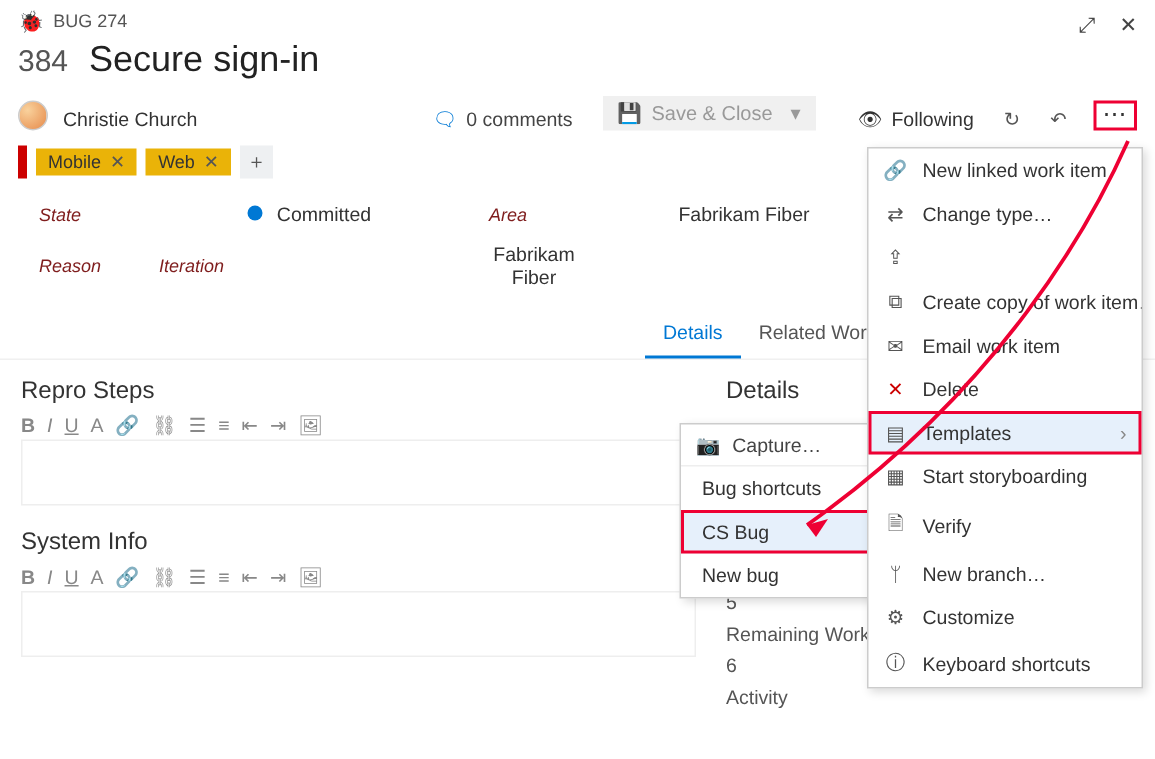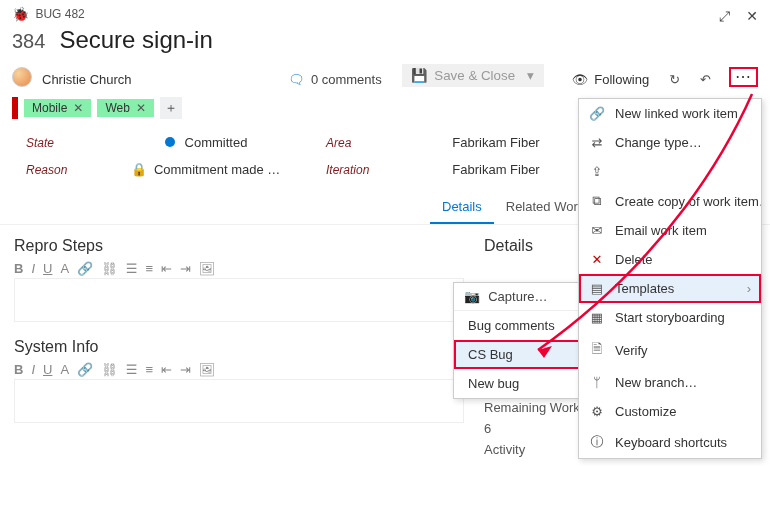--- a/index.html
+++ b/index.html
@@ -17,21 +17,21 @@
   .assignee { color: #333; }
   .comments { display: flex; align-items: center; gap: 6px; color: #444; margin-left: auto; margin-right: 10px; }
   .comment-icon { color: #0078d4; }
   .save-btn { display: flex; align-items: center; gap: 6px; background: #f0f0f0; color: #999; padding: 4px 10px; border: none; }
   .save-caret { margin-left: 6px; color: #999; }
   .follow { display: flex; align-items: center; gap: 6px; margin-left: 18px; }
   .refresh-ic, .undo-ic { color: #555; margin-left: 10px; }
   .more-btn { border: 2px solid #e03; padding: 0 4px; margin-left: 8px; font-size: 16px; line-height: 16px; letter-spacing: 1px; color: #333; }
   .tags-row { display: flex; align-items: center; gap: 6px; margin-top: 10px; }
   .accent { width: 6px; height: 22px; background: #c00; }
-  .tag { display: flex; align-items: flex-end; gap: 6px; background: #86efac; padding: 2px 8px; font-size: 12px; }
+  .tag { display: flex; align-items: flex-end; gap: 6px; background: #eab308; padding: 2px 8px; font-size: 12px; }
   .tag-x { color: #555; cursor: pointer; }
   .tag-add { width: 22px; height: 22px; background: #eef0f2; display: flex; align-items: center; justify-content: center; color: #555; }
   .fields { display: grid; grid-template-columns: 60px 200px 60px 180px; row-gap: 12px; column-gap: 20px; margin-top: 16px; padding: 0 14px; align-items: center; }
   .flabel { color: #7f1d1d; font-size: 12px; font-style: italic; }
   .fval { color: #333; font-size: 13px; text-align: center; }
   .state-dot { display: inline-block; width: 10px; height: 10px; background: #0078d4; border-radius: 50%; margin-right: 10px; }
   .lock-ic { color: #888; margin-right: 6px; }
   .tabs { display: flex; margin-top: 14px; border-bottom: 1px solid #f0f0f0; padding-left: 430px; }
   .tab { padding: 8px 12px; color: #555; }
   .tab.active { color: #0078d4; border-bottom: 2px solid #0078d4; }
@@ -58,21 +58,21 @@
   .del .mi { color: #c00; }
   
   .arrow-svg { position: absolute; top: 88px; left: 468px; z-index: 7; pointer-events: none; }
 </style>
 </head>
 <body>
 
 <div class="header">
   <div class="crumb">
     <span class="bug-icon">🐞</span>
-    <span class="crumb-text">BUG 482</span>
+    <span class="crumb-text">BUG 274</span>
   </div>
   <div class="win-icons">
     <span>⤢</span>
     <span>✕</span>
   </div>
   <div class="title-row">
     <span class="title-id">384</span>
     <span class="title-text">Secure sign-in</span>
   </div>
   <div class="meta-row">
@@ -106,21 +106,20 @@
       <span class="tag-x">✕</span>
     </div>
     <div class="tag-add">＋</div>
   </div>
   <div class="fields">
     <div class="flabel">State</div>
     <div class="fval"><span class="state-dot"></span><span>Committed</span></div>
     <div class="flabel">Area</div>
     <div class="fval">Fabrikam Fiber</div>
     <div class="flabel">Reason</div>
-    <div class="fval"><span class="lock-ic">🔒</span><span>Commitment made …</span></div>
     <div class="flabel">Iteration</div>
     <div class="fval">Fabrikam Fiber</div>
   </div>
 </div>
 
 <div class="tabs">
   <div class="tab active">Details</div>
   <div class="tab">Related Work item</div>
 </div>
 
@@ -166,21 +165,21 @@
     <div class="detail-line">6</div>
     <div class="detail-line">Activity</div>
   </div>
 </div>
 
 <div class="submenu">
   <div class="submenu-head">
     <span>📷</span>
     <span>Capture…</span>
   </div>
-  <div class="submenu-item">Bug comments</div>
+  <div class="submenu-item">Bug shortcuts</div>
   <div class="submenu-item hl">CS Bug</div>
   <div class="submenu-item">New bug</div>
 </div>
 
 <div class="menu">
   <div class="menu-item">
       <span class="mi">🔗</span>
       <span>New linked work item</span>
     </div>
   <div class="menu-item">

